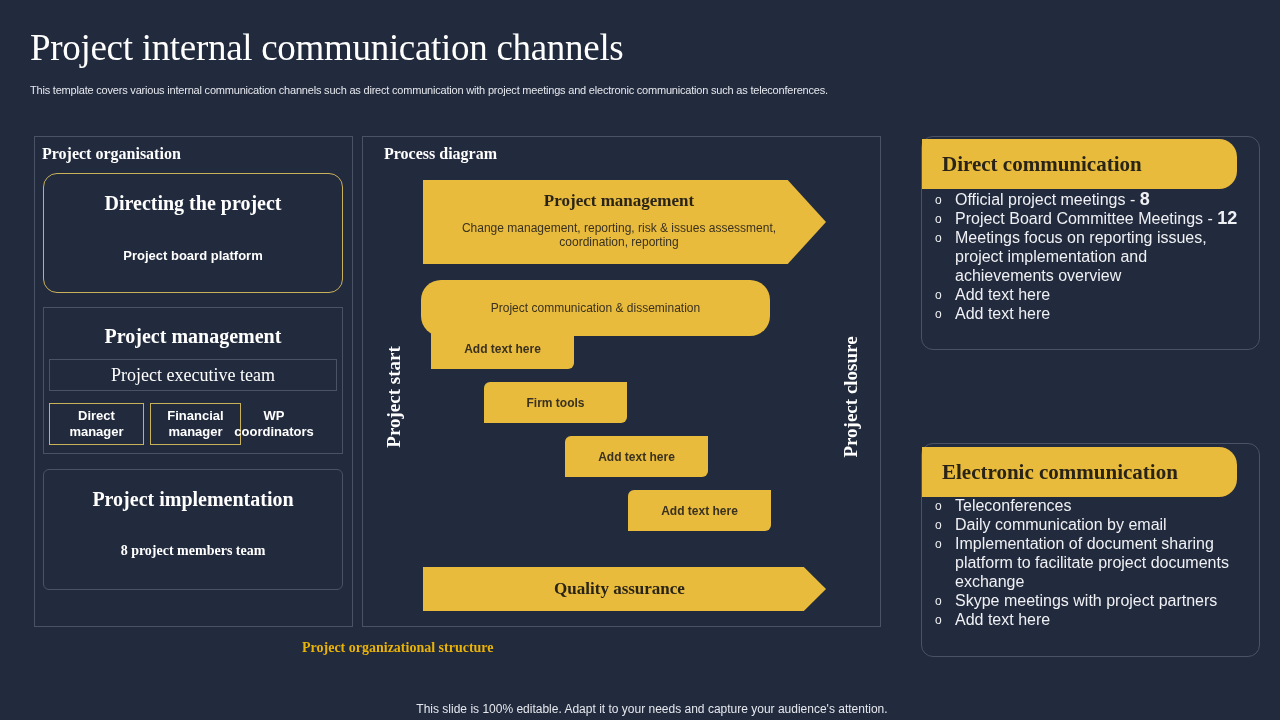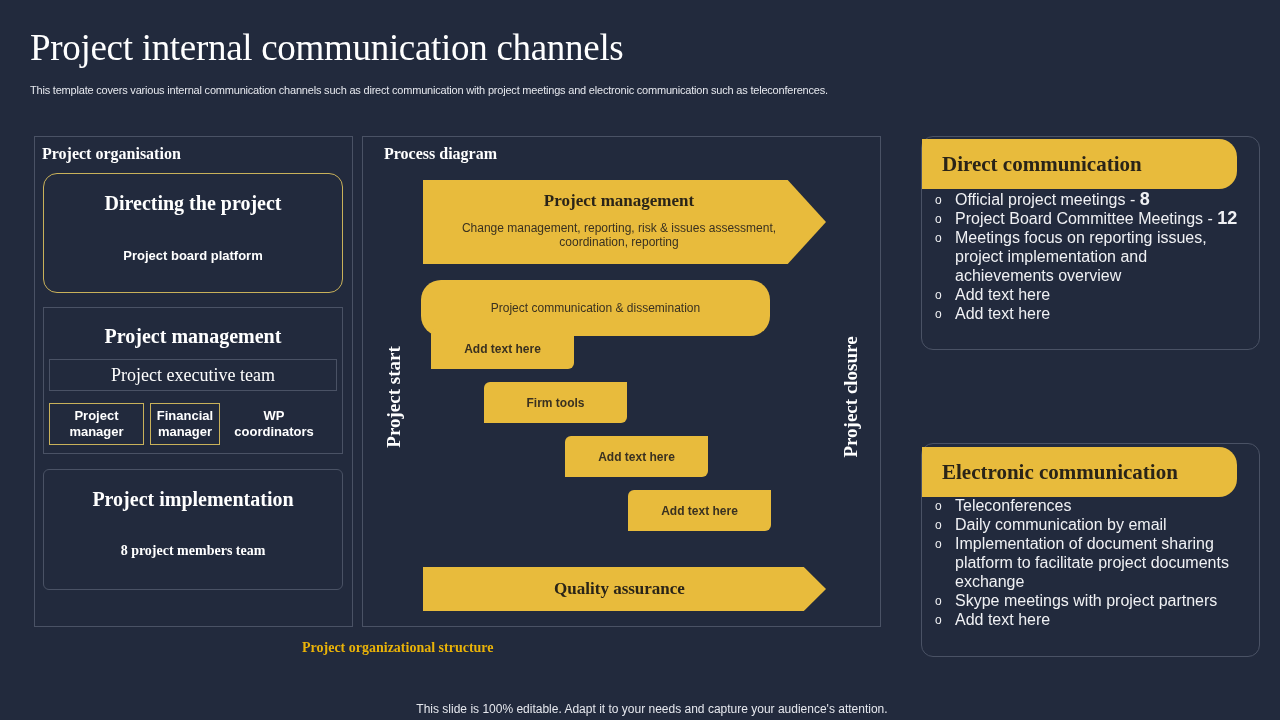--- a/index.html
+++ b/index.html
@@ -167,22 +167,22 @@
 
 <div id="directing-box" class="abs">
   <div class="box-title" style="top:18px">Directing the project</div>
   <div class="box-sub" style="top:74px">Project board platform</div>
 </div>
 
 <div id="mgmt-box" class="abs">
   <div class="box-title" style="top:17px">Project management</div>
 </div>
 <div id="exec-team" class="abs">Project executive team</div>
-<div class="role-box" style="left:49px;width:95px;">Project manager</div>
-<div class="role-box" style="left:150px;width:70px;">Financial manager</div>
+<div class="role-box" style="left:49px;width:95px;">Direct manager</div>
+<div class="role-box" style="left:150px;width:91px;">Financial manager</div>
 <div class="role-box" style="left:229px;width:90px;border-color:transparent;">WP coordinators</div>
 
 <div id="impl-box" class="abs">
   <div class="box-title" style="top:18px">Project implementation</div>
   <div id="impl-sub" class="box-sub" style="top:73px">8 project members team</div>
 </div>
 
 <div id="process-panel" class="abs"></div>
 <div id="process-heading" class="abs">Process diagram</div>
 

